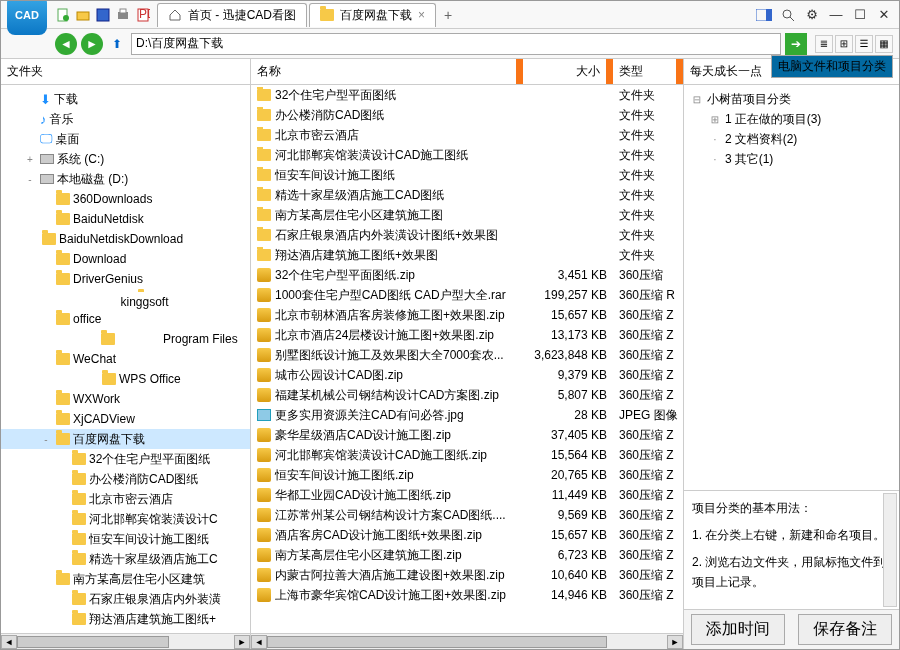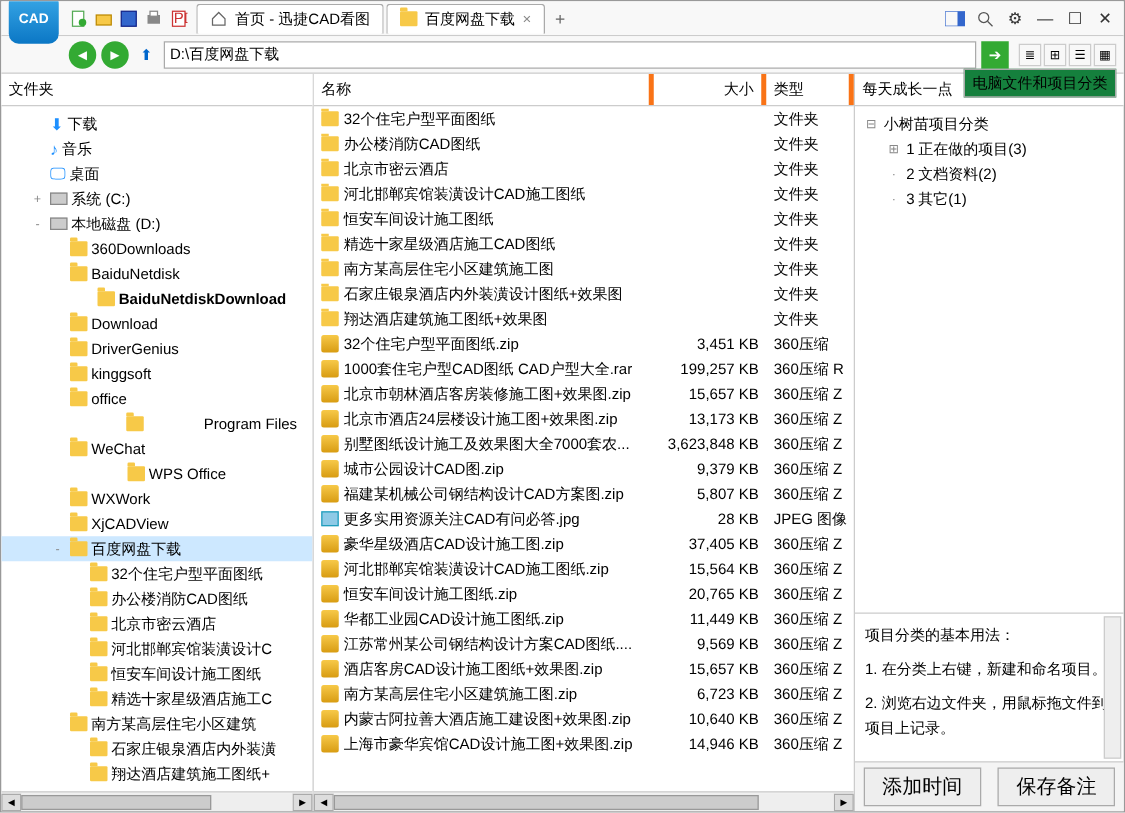--- a/index.html
+++ b/index.html
@@ -16,36 +16,36 @@
 .win-ctrl span { width:18px; height:16px; display:inline-flex; align-items:center; justify-content:center; cursor:pointer; font-size:13px; color:#333; }
 .navbar { height:30px; display:flex; align-items:center; padding:0 6px; border-bottom:1px solid #ccc; background:#f8f8f8; gap:4px; position:relative;}
 .nav-btn { width:22px;height:22px; border-radius:50%; display:flex;align-items:center;justify-content:center; color:#fff; cursor:pointer; }
 .nav-back{background:#3a3;} .nav-fwd{background:#3a3;}
 .nav-up{ width:20px;height:18px; color:#06c; cursor:pointer; display:flex;align-items:center;justify-content:center;}
 .addr { flex:1; height:22px; border:1px solid #aaa; background:#fff; display:flex; align-items:center; padding:0 4px; }
 .addr input { border:none; outline:none; flex:1; font-size:12px; }
 .go-btn{ width:22px;height:22px; background:#3a3; color:#fff; display:flex;align-items:center;justify-content:center; cursor:pointer;}
 .view-btns{ display:flex; gap:2px; margin-left:4px;}
 .view-btns span{ width:18px;height:18px;border:1px solid #ccc;display:inline-flex;align-items:center;justify-content:center;cursor:pointer;font-size:10px;}
-.hint-box{ position:absolute; right:6px; top:26px; border:1px solid #aaa; background:#15803d; padding:2px 6px; font-size:12px; z-index:10;}
+.hint-box{ position:absolute; right:6px; top:26px; border:1px solid #aaa; background:#0369a1; padding:2px 6px; font-size:12px; z-index:10;}
 .content { display:flex; height: calc(650px - 28px - 30px - 2px); }
 .panel-left { width: 250px; border-right:1px solid #ccc; display:flex; flex-direction:column; }
 .panel-mid { flex:1; border-right:1px solid #ccc; display:flex; flex-direction:column; min-width:0;}
 .panel-right { width: 215px; display:flex; flex-direction:column; }
 .panel-head { height:26px; border-bottom:1px solid #ccc; display:flex; align-items:center; padding:0 6px; background:#fff; font-size:12px; }
 .tree { flex:1; overflow:auto; padding:4px 0; }
 .tree-row { display:flex; align-items:center; height:20px; padding-left:6px; gap:3px; white-space:nowrap; cursor:pointer;}
 .tree-row.selected{ background:#cde8ff;}
 .ind{ display:inline-block; width:14px; text-align:center; color:#888; font-size:10px;}
 .ico-folder{ width:14px;height:12px; background:#f7c948; border-radius:1px; display:inline-block; position:relative;}
 .ico-folder::before{content:"";position:absolute;top:-3px;left:0;width:6px;height:3px;background:#f7c948;border-radius:1px 1px 0 0;}
 .ico-disk{width:14px;height:10px;background:#ccc;border:1px solid #888;display:inline-block;}
 .ico-blue{ color:#1e90ff; font-size:13px;}
 .mid-head{ display:flex; height:26px; border-bottom:1px solid #ccc; align-items:center; }
-.mid-head .col{ padding:0 6px; border-right:4px solid #f97316; height:100%; display:flex; align-items:center;}
+.mid-head .col{ padding:0 6px; border-right:7px solid #f97316; height:100%; display:flex; align-items:center;}
 .c-name{flex:1;} .c-size{width:90px; justify-content:flex-end;} .c-type{width:70px;}
 .file-list{ flex:1; overflow:auto;}
 .file-row{ display:flex; height:20px; align-items:center; cursor:pointer;}
 .file-row .c-name{flex:1; display:flex; align-items:center; gap:4px; padding-left:6px; white-space:nowrap; overflow:hidden;}
 .file-row .c-size{width:90px; text-align:right; padding-right:6px;}
 .file-row .c-type{width:70px; padding-left:6px; white-space:nowrap; overflow:hidden;}
 .ico-zip{width:14px;height:14px;background:linear-gradient(#f7c948,#d89c12);display:inline-block;border-radius:2px;}
 .ico-img{width:14px;height:12px;background:#8ecae6;border:1px solid #219ebc;display:inline-block;}
 .right-tree{ padding:4px 6px; flex: 0 0 auto; height: 405px;}
 .right-tree .tr{ display:flex; align-items:center; height:20px; gap:3px; cursor:pointer;}
@@ -177,36 +177,36 @@
         <div class="tree-row" style="padding-left: 38px;">
           <span class="ind"></span>
           <span class="ico-folder"></span>
           <span>360Downloads</span>
         </div>
         <div class="tree-row" style="padding-left: 38px;">
           <span class="ind"></span>
           <span class="ico-folder"></span>
           <span>BaiduNetdisk</span>
         </div>
-        <div class="tree-row" style="padding-left: 60px; font-weight: bold;">
+        <div class="tree-row" style="padding-left: 24px;">
           <span class="ind"></span>
           <span class="ico-folder"></span>
           <span>BaiduNetdiskDownload</span>
         </div>
         <div class="tree-row" style="padding-left: 38px;">
           <span class="ind"></span>
           <span class="ico-folder"></span>
           <span>Download</span>
         </div>
         <div class="tree-row" style="padding-left: 38px;">
           <span class="ind"></span>
           <span class="ico-folder"></span>
           <span>DriverGenius</span>
         </div>
-        <div class="tree-row" style="padding-left: 38px;">
+        <div class="tree-row" style="padding-left: 38px; flex-direction: column;">
           <span class="ind"></span>
           <span class="ico-folder"></span>
           <span>kinggsoft</span>
         </div>
         <div class="tree-row" style="padding-left: 38px;">
           <span class="ind"></span>
           <span class="ico-folder"></span>
           <span>office</span>
         </div>
         <div class="tree-row" style="padding-left: 38px; gap: 48px;">

